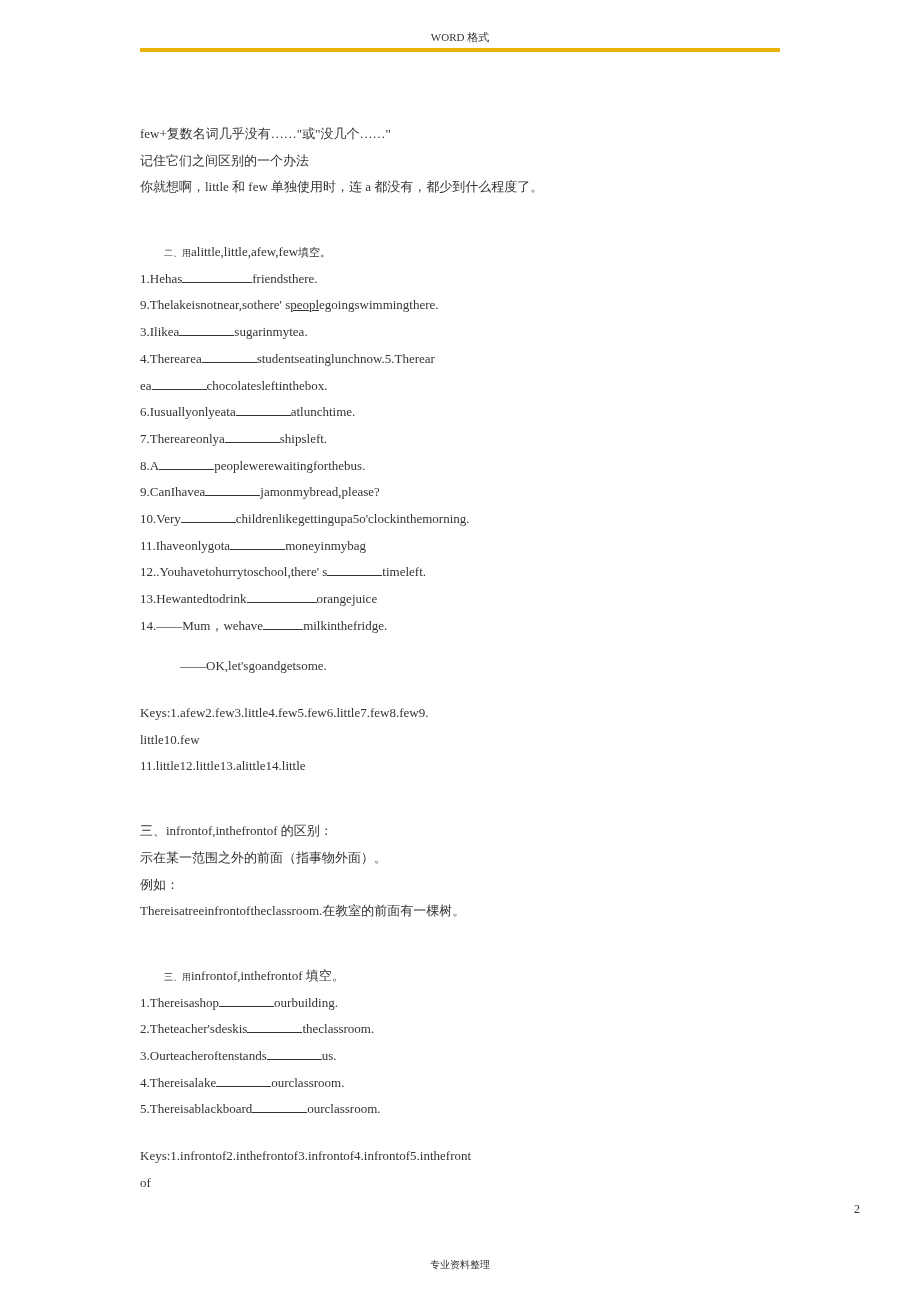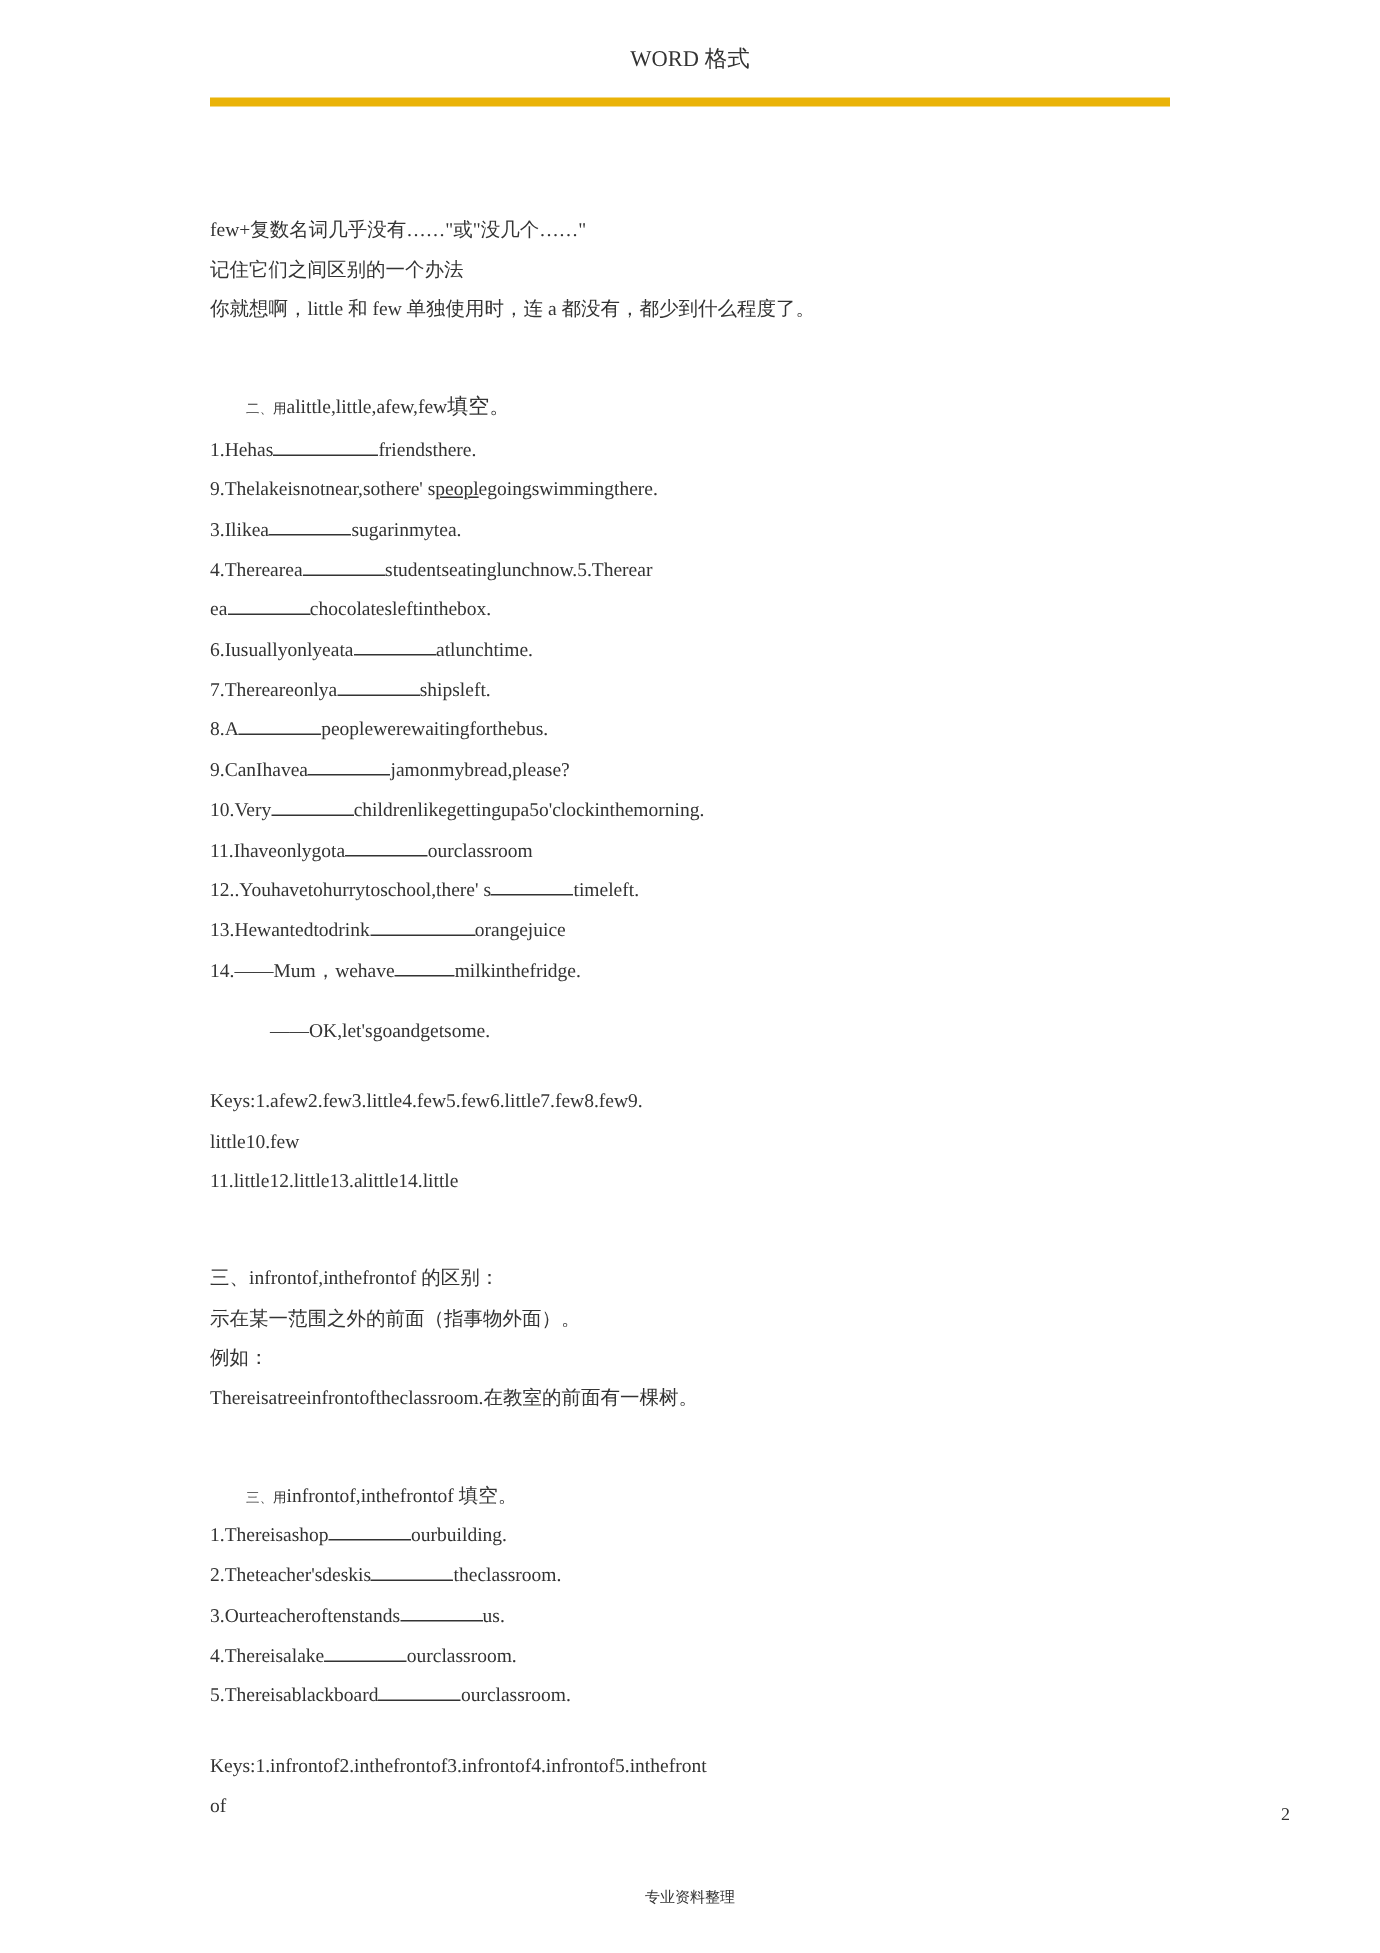--- a/index.html
+++ b/index.html
@@ -14,44 +14,44 @@
       font-family: "SimSun", "宋体", serif;
       position: relative;
     }
     .page {
       padding: 30px 140px 40px 140px;
       position: relative;
       height: 100%;
     }
     .header {
       text-align: center;
-      font-size: 15px;
+      font-size: 11px;
       color: #333;
-      border-bottom: 6px solid #eab308;
-      padding-bottom: 16px;
+      border-bottom: 4px solid #eab308;
+      padding-bottom: 3px;
       margin-bottom: 70px;
     }
     .content {
       font-size: 13px;
       line-height: 1.9;
       color: #333;
     }
     .para {
       margin-bottom: 2px;
     }
     .section-gap {
       height: 38px;
     }
     .small-prefix {
       font-size: 9px;
       vertical-align: baseline;
       margin-left: 24px;
     }
     .small-suffix {
-      font-size: 14px;
+      font-size: 11px;
       vertical-align: baseline;
     }
     .blank {
       display: inline-block;
       border-bottom: 1px solid #333;
       min-width: 55px;
       height: 13px;
       vertical-align: baseline;
     }
     .blank-short {
@@ -105,21 +105,21 @@
     <div class="para"><span>1.Hehas</span><span class="blank blank-long"></span><span>friendsthere.</span></div>
     <div class="para"><span>9.Thelakeisnotnear,sothere' s</span><span class="underline">peopl</span><span>egoingswimmingthere.</span></div>
     <div class="para"><span>3.Ilikea</span><span class="blank"></span><span>sugarinmytea.</span></div>
     <div class="para"><span>4.Therearea</span><span class="blank"></span><span>studentseatinglunchnow.5.Therear</span></div>
     <div class="para"><span>ea</span><span class="blank"></span><span>chocolatesleftinthebox.</span></div>
     <div class="para"><span>6.Iusuallyonlyeata</span><span class="blank"></span><span>atlunchtime.</span></div>
     <div class="para"><span>7.Thereareonlya</span><span class="blank"></span><span>shipsleft.</span></div>
     <div class="para"><span>8.A</span><span class="blank"></span><span>peoplewerewaitingforthebus.</span></div>
     <div class="para"><span>9.CanIhavea</span><span class="blank"></span><span>jamonmybread,please?</span></div>
     <div class="para"><span>10.Very</span><span class="blank"></span><span>childrenlikegettingupa5o'clockinthemorning.</span></div>
-    <div class="para"><span>11.Ihaveonlygota</span><span class="blank"></span><span>ourclassroom</span></div>
+    <div class="para"><span>11.Ihaveonlygota</span><span class="blank"></span><span>moneyinmybag</span></div>
     <div class="para"><span>12..Youhavetohurrytoschool,there' s</span><span class="blank"></span><span>timeleft.</span></div>
     <div class="para"><span>13.Hewantedtodrink</span><span class="blank blank-long"></span><span>orangejuice</span></div>
     <div class="para"><span>14.——Mum，wehave</span><span class="blank blank-short"></span><span>milkinthefridge.</span></div>
     <div class="para indent">——OK,let'sgoandgetsome.</div>
 
     <div style="height:20px"></div>
 
     <div class="para">Keys:1.afew2.few3.little4.few5.few6.little7.few8.few9.</div>
     <div class="para">little10.few</div>
     <div class="para">11.little12.little13.alittle14.little</div>

